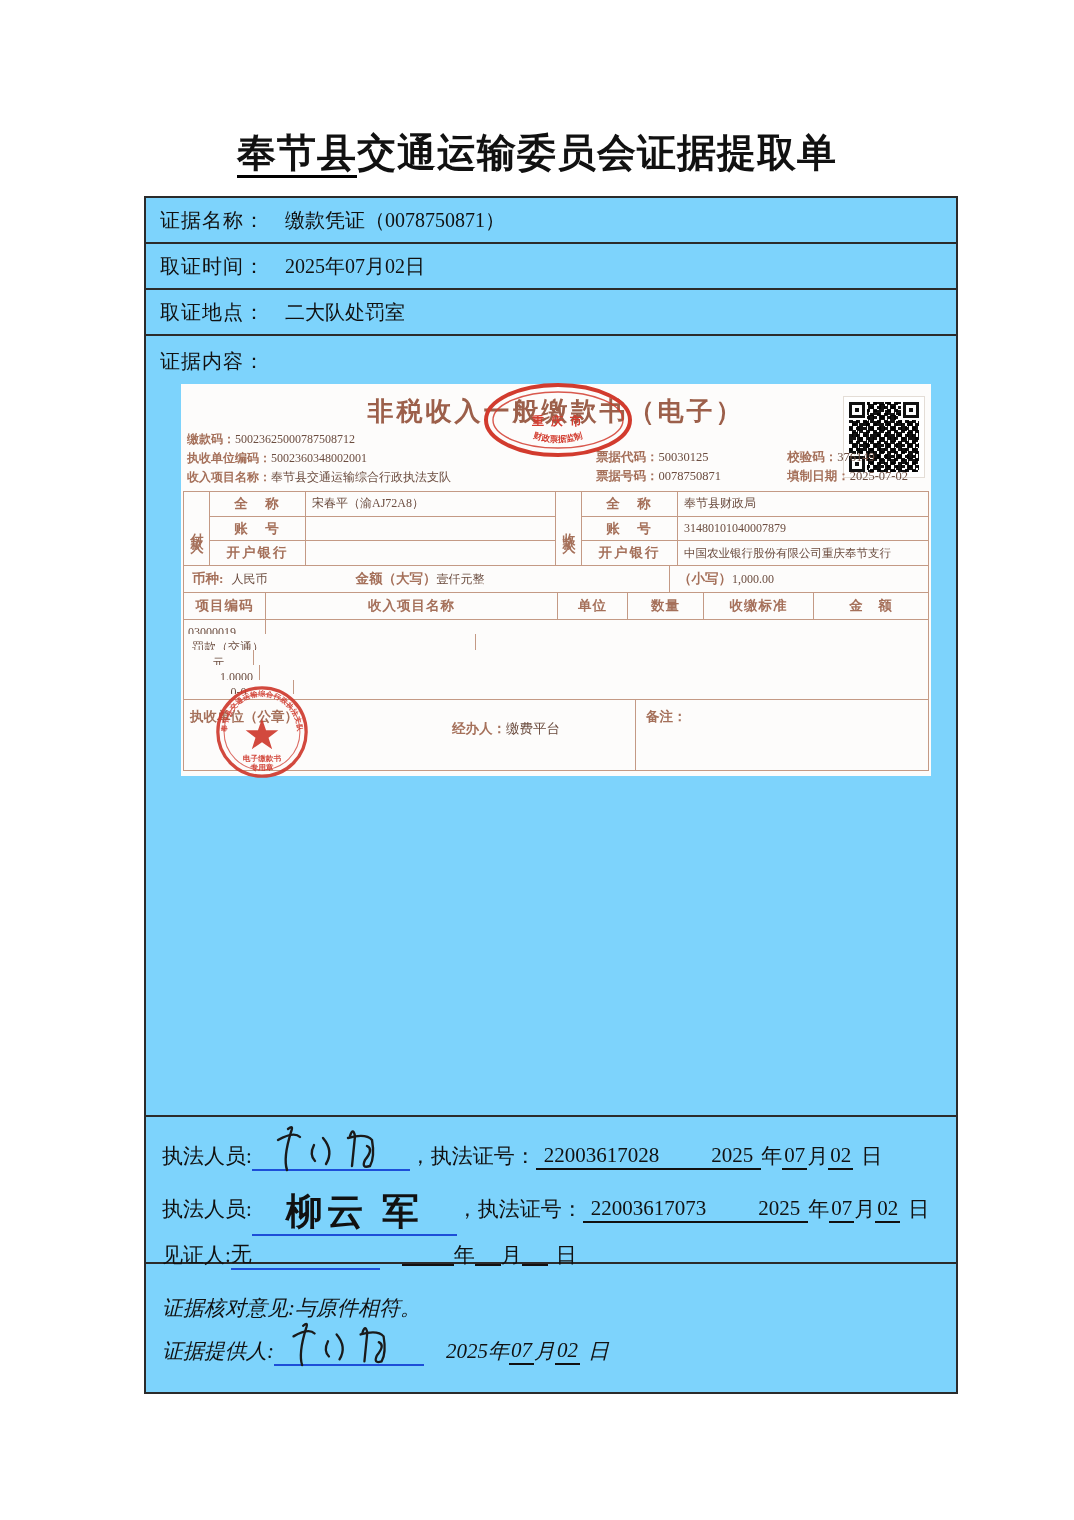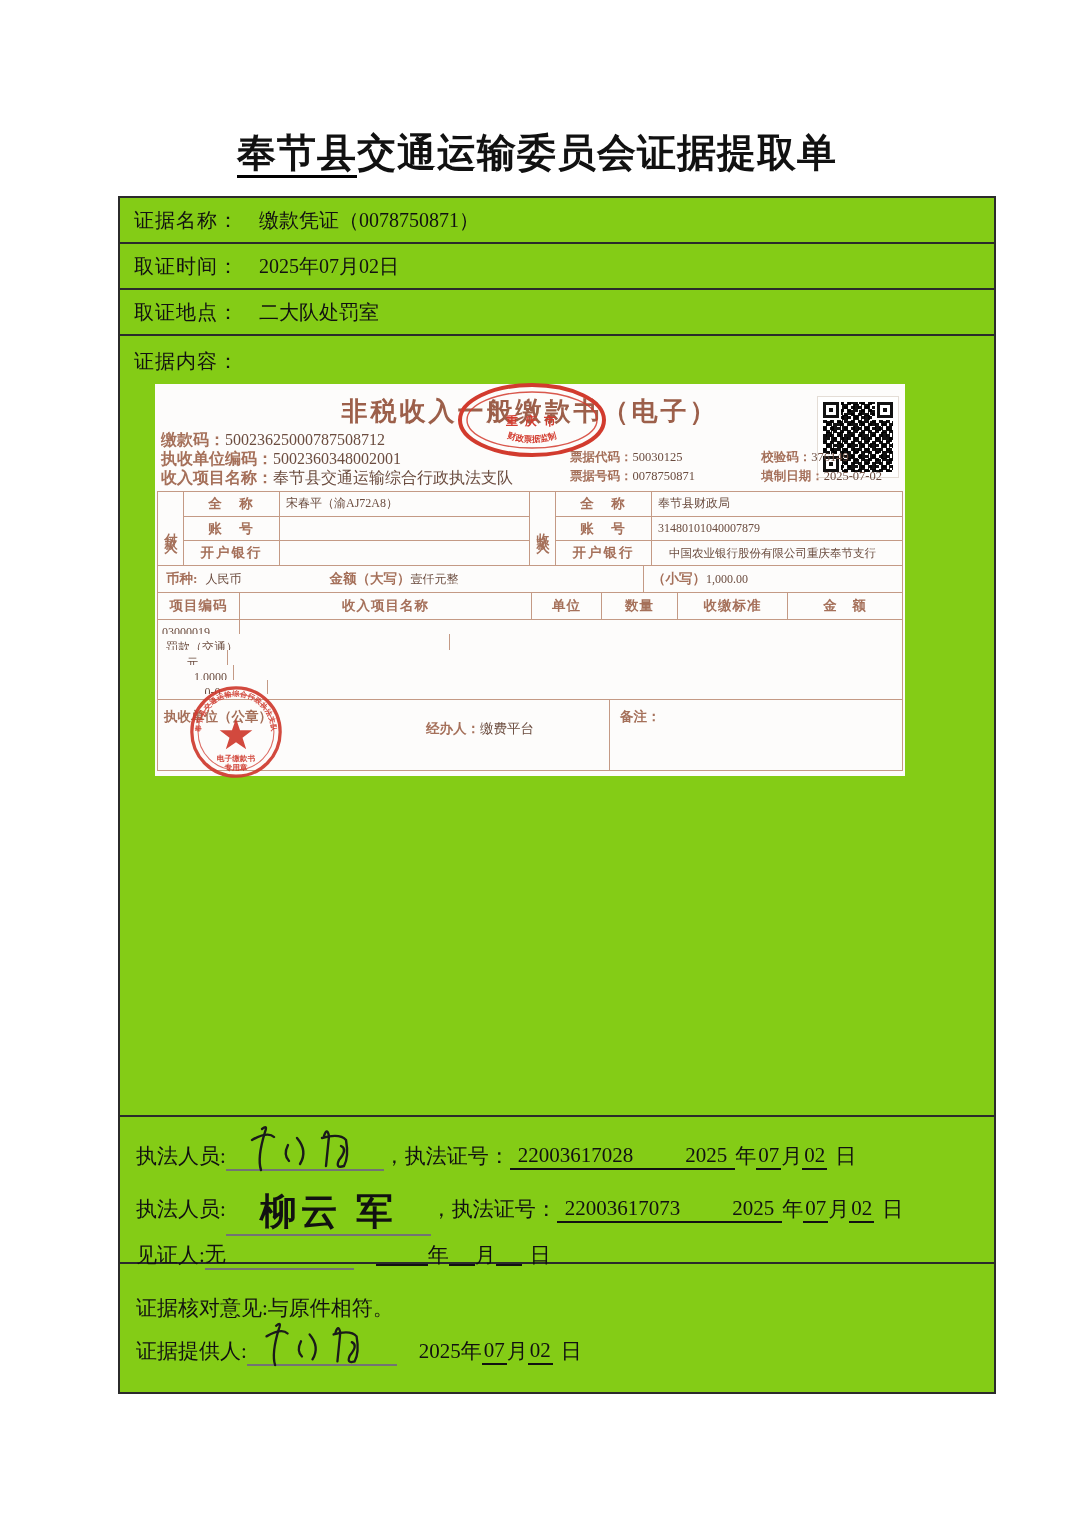--- a/index.html
+++ b/index.html
@@ -5,23 +5,23 @@
   * { margin:0; padding:0; box-sizing:border-box; }
   body { background:#ffffff; font-family:"Liberation Serif","DejaVu Serif",serif; color:#111; }
   .page { position:relative; width:1074px; height:1520px; background:#fff; overflow:hidden; }
 
   
   .title { position:absolute; top:126px; left:0; width:100%; text-align:center;
            font-size:39px; font-weight:bold; letter-spacing:1px; }
   .title .u-part { border-bottom:3px solid #000; padding-bottom:1px; }
 
   
-  .doc { position:absolute; left:118px; top:196px; width:878px; border:2px solid #2b2b2b; background:#84cc16; }
+  .doc { position:absolute; left:144px; top:196px; width:814px; border:2px solid #2b2b2b; background:#7dd3fc; }
   .doc-row { border-bottom:2px solid #2b2b2b; font-size:20px; }
-  .doc-row:last-child { border-bottom:none; }
+  .doc-row:last-child { border-bottom:none;font-style:italic; }
   .r-simple { height:46px; display:flex; align-items:center; padding-left:14px; }
   .r-simple .lbl { letter-spacing:1px; }
   .r-simple .val { margin-left:20px; }
 
   
   .r-content { position:relative; height:781px; }
   .r-content .lbl { position:absolute; top:12px; left:14px; letter-spacing:1px; }
 
   
   .receipt { position:absolute; left:35px; top:48px; width:750px; height:392px;
@@ -35,40 +35,40 @@
         background:
           repeating-conic-gradient(#111 0% 25%, #fff 0% 50%),
           repeating-conic-gradient(#111 0% 25%, #fff 0% 50%);
         background-size:7px 7px, 11px 11px; background-position:0 0, 3px 2px;
         background-blend-mode:multiply; }
   .finder { position:absolute; width:16px; height:16px; border:3px solid #111; background:#fff;
             box-shadow:0 0 0 2px #fff; }
   .finder::after { content:""; position:absolute; left:3px; top:3px; width:4px; height:4px; background:#111; }
   .f-tl { left:0; top:0; } .f-tr { right:0; top:0; } .f-bl { left:0; bottom:0; }
 
-  .codes-left { position:absolute; left:6px; top:46px; font-size:16px; line-height:19px; color:#6b4c3f; }
+  .codes-left { position:absolute; left:6px; top:46px; font-size:12px; line-height:19px; color:#6b4c3f; }
   .codes-left b, .codes-right b { color:#a5705a; font-weight:600; }
   .codes-right { position:absolute; left:415px; top:64px; font-size:12.5px; line-height:19px; color:#6b4c3f; }
   .codes-right .c1 { display:inline-block; width:188px; }
 
   
   .rtable { position:absolute; left:2px; top:107px; width:746px; border:1px solid #c49a85;
             font-size:12px; color:#6b4c3f; }
   .rt-row { display:flex; border-bottom:1px solid #c49a85; }
   .rt-row:last-child { border-bottom:none; }
   .cell { border-right:1px solid #c49a85; overflow:hidden; }
   .cell:last-child { border-right:none; }
   .pp { height:74px; }
   .pp-half { display:flex; }
   .role { width:26px; display:flex; align-items:center; justify-content:center;
           writing-mode:vertical-lr; text-orientation:upright; letter-spacing:4px;
           font-size:13px; color:#a5705a; font-weight:600; }
   .pp-fields { flex:1; display:flex; flex-direction:column; }
   .pp-line { display:flex; flex:1; border-bottom:1px solid #c49a85; }
-  .pp-line:last-child { border-bottom:none;gap:11px; }
+  .pp-line:last-child { border-bottom:none; }
   .pp-lab { width:96px; border-right:1px solid #c49a85; display:flex; align-items:center;
             justify-content:center; font-size:13.5px; color:#a5705a; font-weight:600; letter-spacing:2px; }
   .pp-val { flex:1; display:flex; align-items:center; padding-left:6px; }
   .half-l { width:372px; border-right:1px solid #c49a85; }
   .half-r { flex:1; }
 
   .amt { height:27px; }
   .amt .left { flex:1; display:flex; align-items:center; padding-left:8px; }
   .amt .right { width:258px; display:flex; align-items:center; padding-left:8px; }
   .amt .lab { color:#a5705a; font-weight:600; font-size:13.5px; }
@@ -96,21 +96,21 @@
   .rfoot .right { flex:1; padding:8px 0 0 10px; }
   .rfoot .right b { color:#a5705a; font-weight:600; font-size:13.5px; }
   .round-stamp { position:absolute; left:33px; top:300px; width:96px; height:96px; z-index:3; opacity:.92; }
 
   
   .r-sign { height:147px; padding:14px 16px 0 16px; font-size:21px; }
   .sline { white-space:nowrap; }
   .sline1 { margin-bottom:2px; height:50px; display:flex; align-items:center; }
   .sline2 { height:52px; display:flex; align-items:center; }
   .sline3 { height:40px; display:flex; align-items:center; }
-  .u { border-bottom:2px solid #737373; display:inline-block; }
+  .u { border-bottom:2px solid #1d4ed8; display:inline-block; }
   .sig-u { position:relative; width:158px; height:30px; }
   .sig-u svg { position:absolute; left:14px; bottom:-6px; overflow:visible; }
   .big-sig { min-width:205px; text-align:center; font-family:"Liberation Sans","DejaVu Sans",sans-serif;
              font-weight:700; font-size:37px; line-height:1; padding-bottom:4px; position:relative; top:5px;
              letter-spacing:4px; }
   .u-group { border-bottom:2px solid #111; display:inline-flex; align-items:baseline; padding:0 8px; }
   .sp46 { display:inline-block; width:52px; }
   .u-sm { border-bottom:2px solid #111; display:inline-block; padding:0 2px; }
   .blank { border-bottom:2px solid #111; display:inline-block; height:22px; }
   .b-52 { width:52px; } .b-26 { width:26px; } .b-120 { width:128px; }

